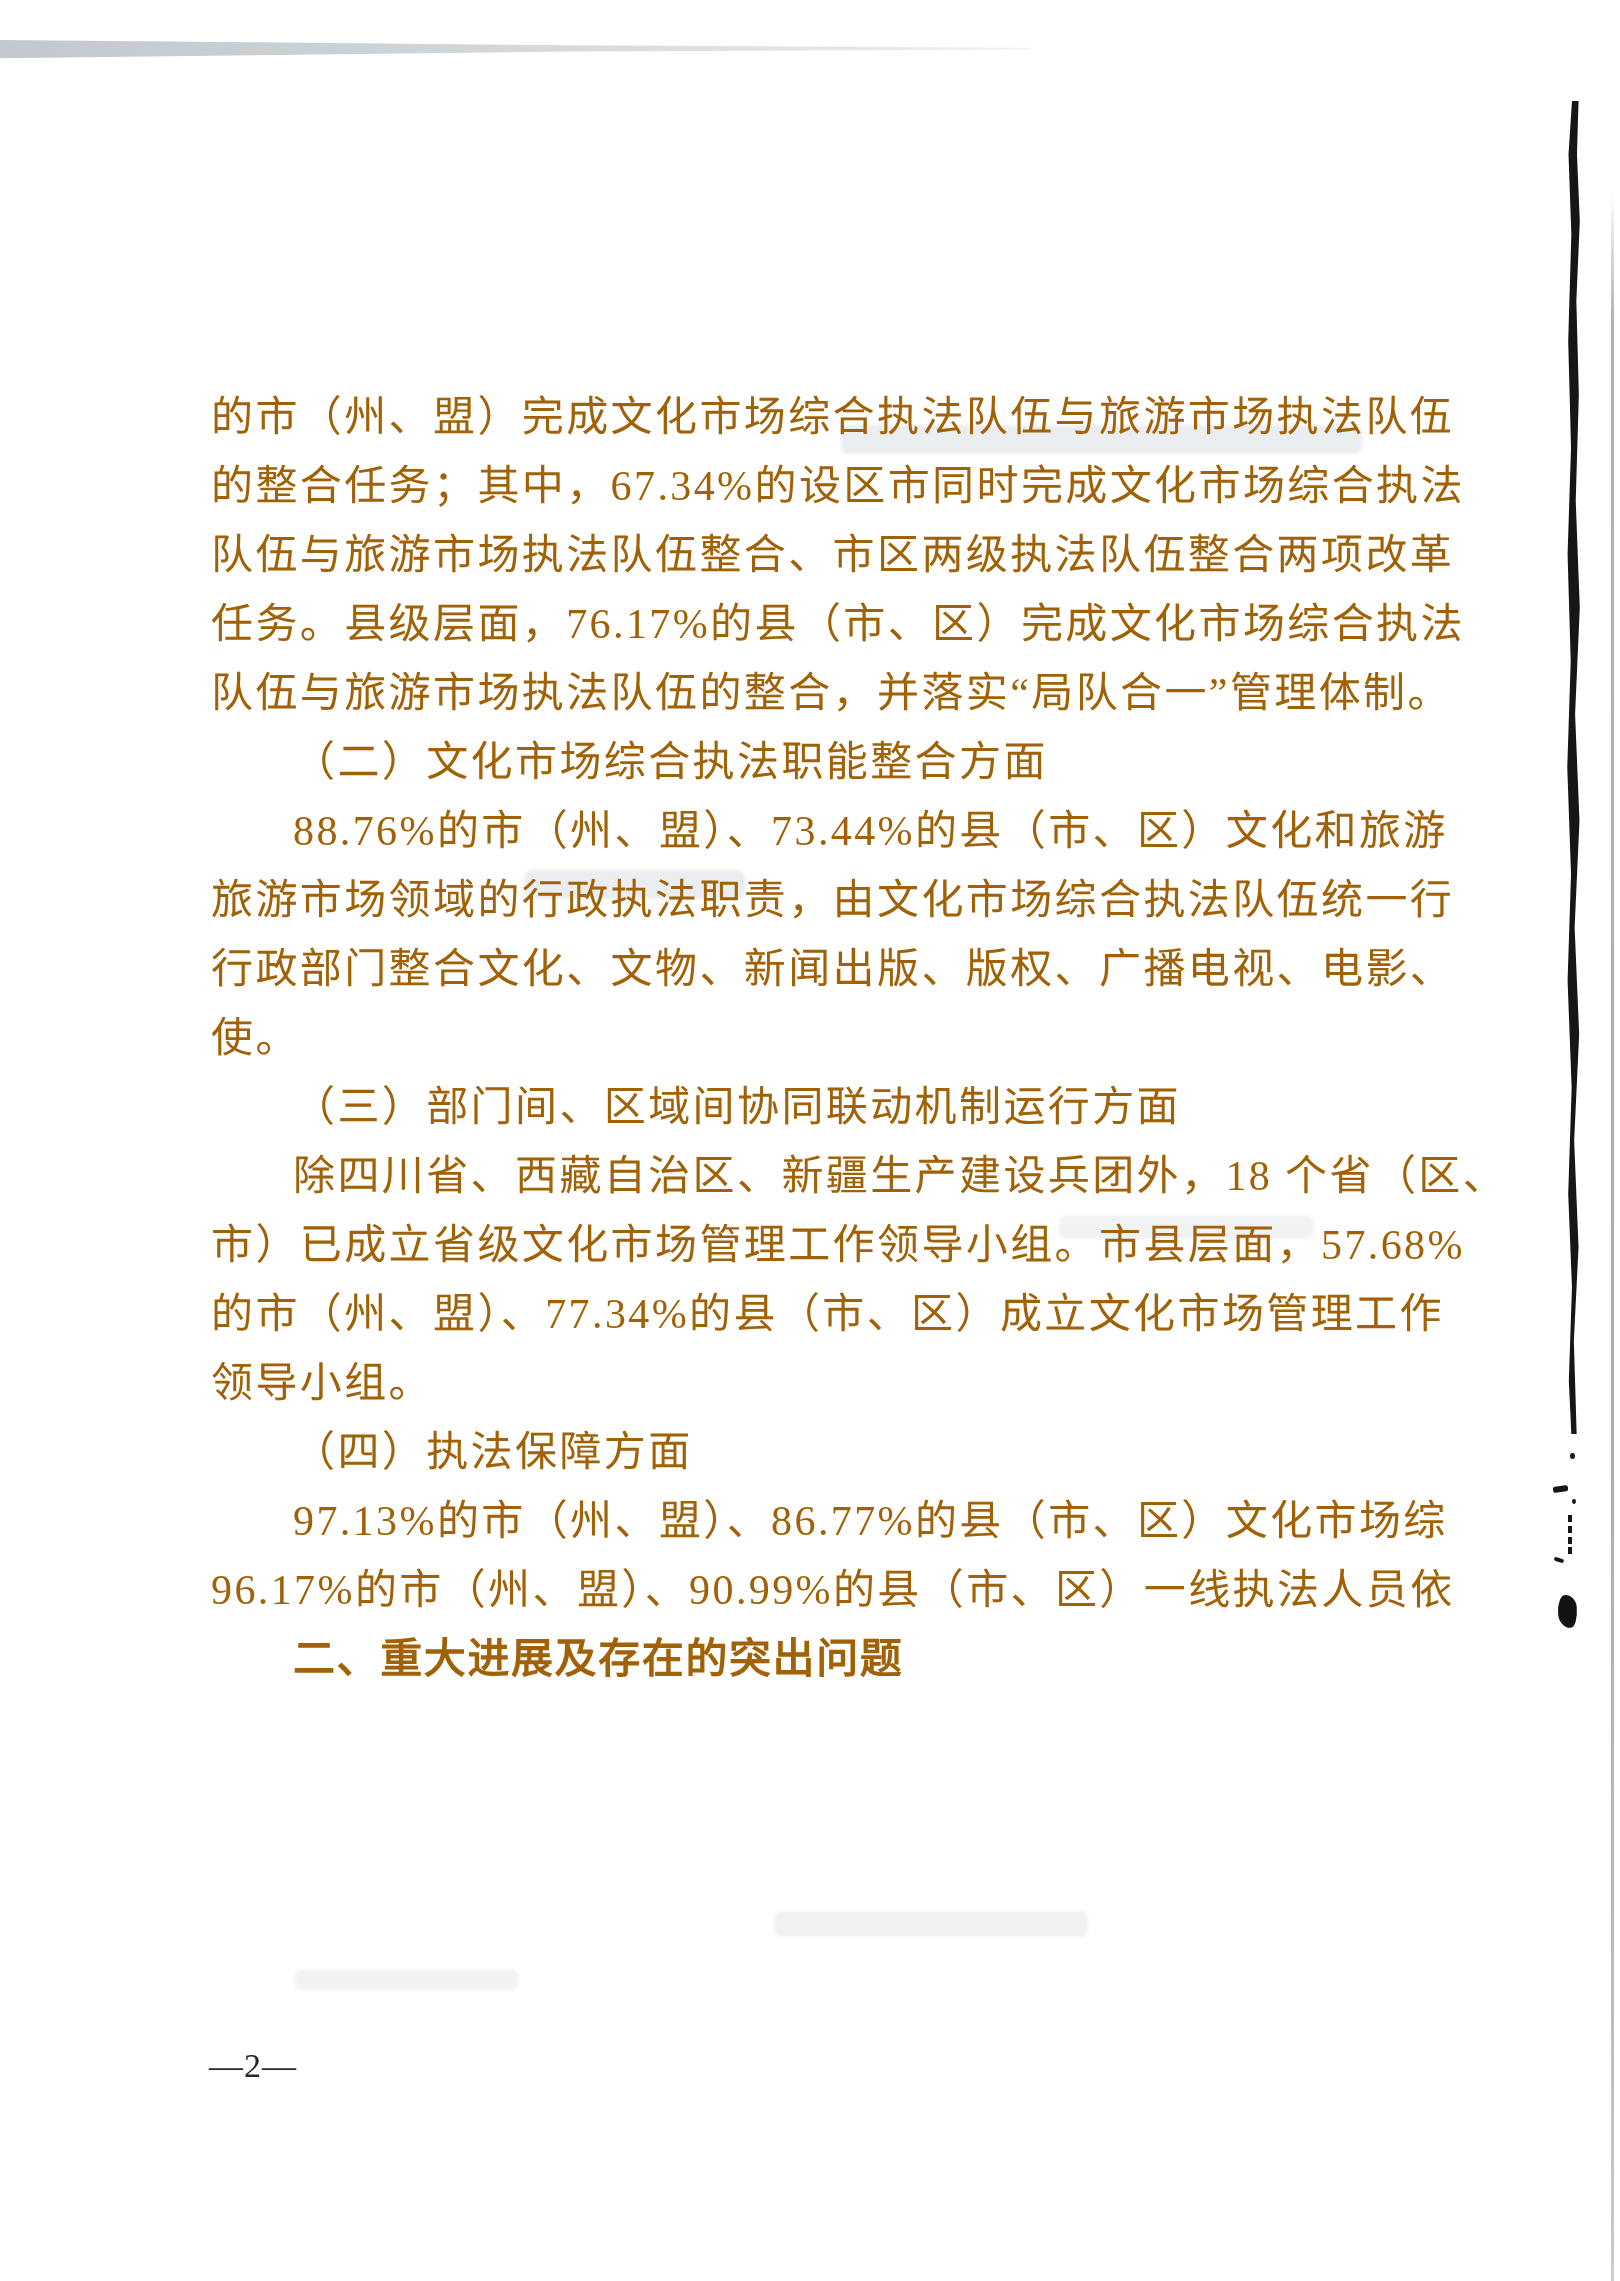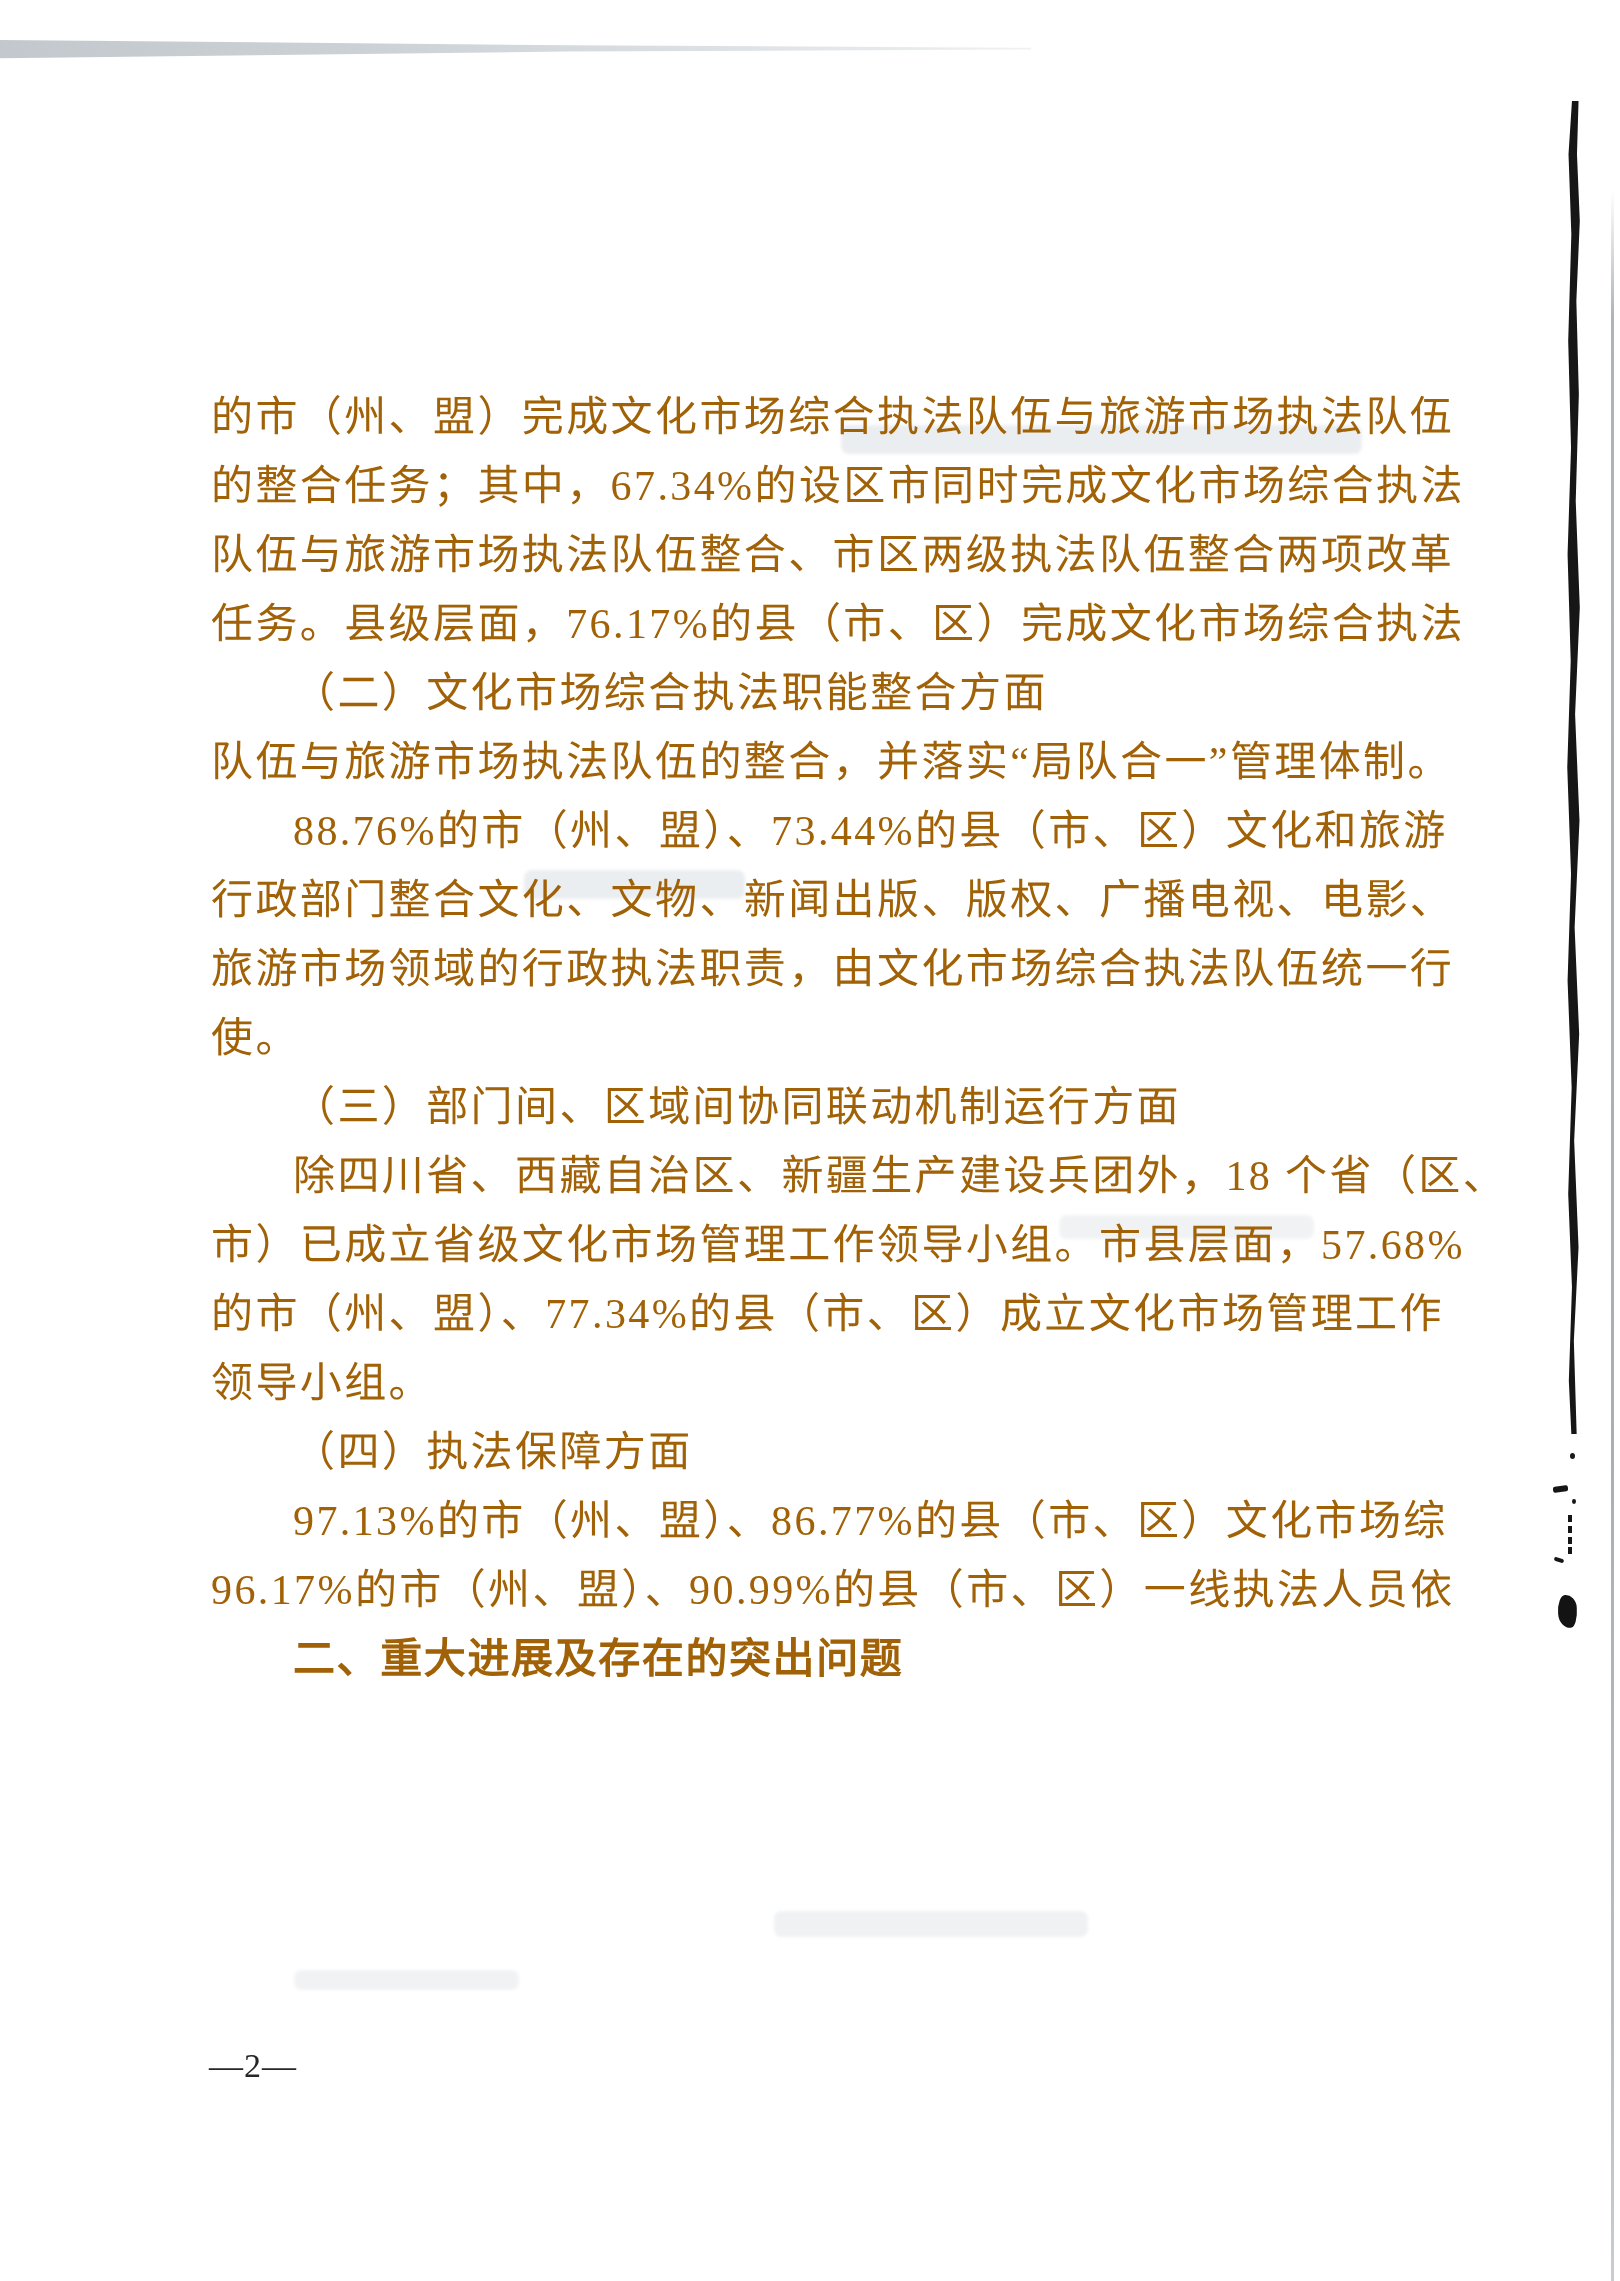--- a/index.html
+++ b/index.html
@@ -148,25 +148,25 @@
   <div class="smudge b"></div>
   <div class="smudge c"></div>
   <div class="smudge d"></div>
   <div class="smudge e"></div>
 
   <div class="text-block">
       <div class="line">的市（州、盟）完成文化市场综合执法队伍与旅游市场执法队伍</div>
       <div class="line">的整合任务；其中，67.34%的设区市同时完成文化市场综合执法</div>
       <div class="line">队伍与旅游市场执法队伍整合、市区两级执法队伍整合两项改革</div>
       <div class="line">任务。县级层面，76.17%的县（市、区）完成文化市场综合执法</div>
+      <div class="line">队伍与旅游市场执法队伍的整合，并落实“局队合一”管理体制。</div>
       <div class="line indent">（二）文化市场综合执法职能整合方面</div>
-      <div class="line">队伍与旅游市场执法队伍的整合，并落实“局队合一”管理体制。</div>
       <div class="line indent">88.76%的市（州、盟）、73.44%的县（市、区）文化和旅游</div>
+      <div class="line">旅游市场领域的行政执法职责，由文化市场综合执法队伍统一行</div>
       <div class="line">行政部门整合文化、文物、新闻出版、版权、广播电视、电影、</div>
-      <div class="line">旅游市场领域的行政执法职责，由文化市场综合执法队伍统一行</div>
       <div class="line">使。</div>
       <div class="line indent">（三）部门间、区域间协同联动机制运行方面</div>
       <div class="line indent">除四川省、西藏自治区、新疆生产建设兵团外，18 个省（区、</div>
       <div class="line">市）已成立省级文化市场管理工作领导小组。市县层面，57.68%</div>
       <div class="line">的市（州、盟）、77.34%的县（市、区）成立文化市场管理工作</div>
       <div class="line">领导小组。</div>
       <div class="line indent">（四）执法保障方面</div>
       <div class="line indent">97.13%的市（州、盟）、86.77%的县（市、区）文化市场综</div>
       <div class="line">96.17%的市（州、盟）、90.99%的县（市、区）一线执法人员依</div>
       <div class="line indent bold">二、重大进展及存在的突出问题</div>

